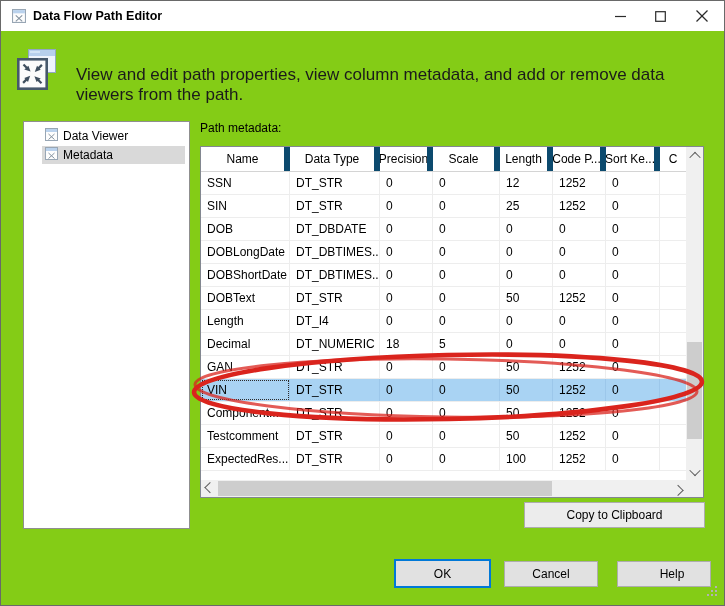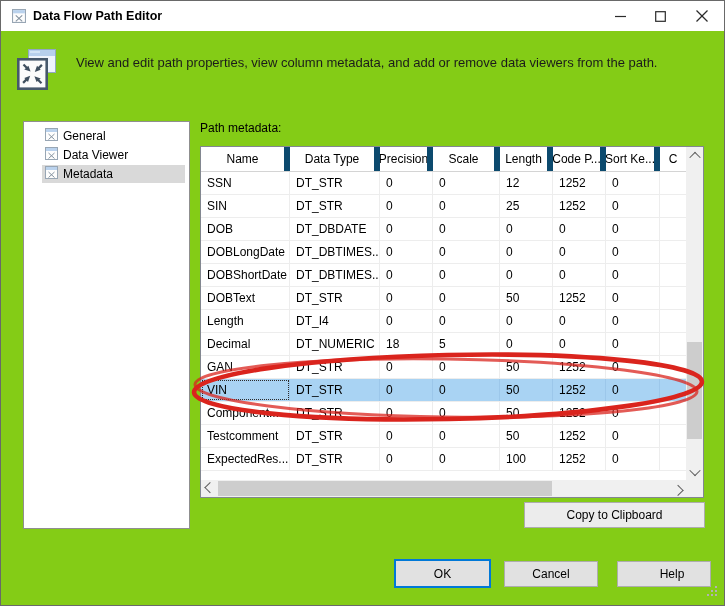--- a/index.html
+++ b/index.html
@@ -8,21 +8,21 @@
 
   
   .titlebar{position:absolute;left:0;top:0;width:100%;height:30px;background:#ffffff;}
   .titlebar .app-icon{position:absolute;left:11px;top:8px;}
   .title-text{position:absolute;left:32px;top:0;line-height:30px;font-size:12.5px;font-weight:600;}
   .caption-btn{position:absolute;top:0;width:40px;height:30px;display:flex;align-items:center;justify-content:center;cursor:default;}
   .btn-min{right:84px;} .btn-max{right:44px;} .btn-close{right:2px;}
 
   
   .hdr-icon{position:absolute;left:14px;top:46px;}
-  .hdr-desc{position:absolute;left:75px;top:54px;width:630px;font-size:13px;color:#1b1b1b;}
+  .hdr-desc{position:absolute;left:75px;top:64px;width:630px;font-size:17px;color:#1b1b1b;}
 
   
   .tree{position:absolute;left:22px;top:120px;width:167px;height:408px;background:#fff;border:1px solid #8f8f8f;box-sizing:border-box;padding-top:5px;}
   .tree-item{display:flex;align-items:center;gap:5px;margin:0 4px 1px 18px;padding:1px 3px;}
   .tree-item.selected{background:#d9d9d9;}
   .tree-label{white-space:nowrap;}
 
   
   .pm-label{position:absolute;left:199px;top:120px;}
 
@@ -124,28 +124,20 @@
   </span>
   <div class="hdr-desc">View and edit path properties, view column metadata, and add or remove data viewers from the path.</div>
 
   <div class="tree">
       <div class="tree-item">
         <span><svg width="13" height="13" viewBox="0 0 13 13">
             <rect x="0.5" y="0.5" width="12" height="12" fill="#fdfdfd" stroke="#98a6b4"></rect>
             <rect x="1" y="1" width="11" height="3" fill="#bad2ed"></rect>
             <path d="M3.5 6 L9.5 11.5 M9.5 6 L3.5 11.5" stroke="#8593a0" stroke-width="1" fill="none"></path>
           </svg></span>
-        <span class="tree-label">General</span>
-      </div>
-      <div class="tree-item">
-        <span><svg width="13" height="13" viewBox="0 0 13 13">
-            <rect x="0.5" y="0.5" width="12" height="12" fill="#fdfdfd" stroke="#98a6b4"></rect>
-            <rect x="1" y="1" width="11" height="3" fill="#bad2ed"></rect>
-            <path d="M3.5 6 L9.5 11.5 M9.5 6 L3.5 11.5" stroke="#8593a0" stroke-width="1" fill="none"></path>
-          </svg></span>
         <span class="tree-label">Data Viewer</span>
       </div>
       <div class="tree-item selected">
         <span><svg width="13" height="13" viewBox="0 0 13 13">
             <rect x="0.5" y="0.5" width="12" height="12" fill="#fdfdfd" stroke="#98a6b4"></rect>
             <rect x="1" y="1" width="11" height="3" fill="#bad2ed"></rect>
             <path d="M3.5 6 L9.5 11.5 M9.5 6 L3.5 11.5" stroke="#8593a0" stroke-width="1" fill="none"></path>
           </svg></span>
         <span class="tree-label">Metadata</span>
       </div>

